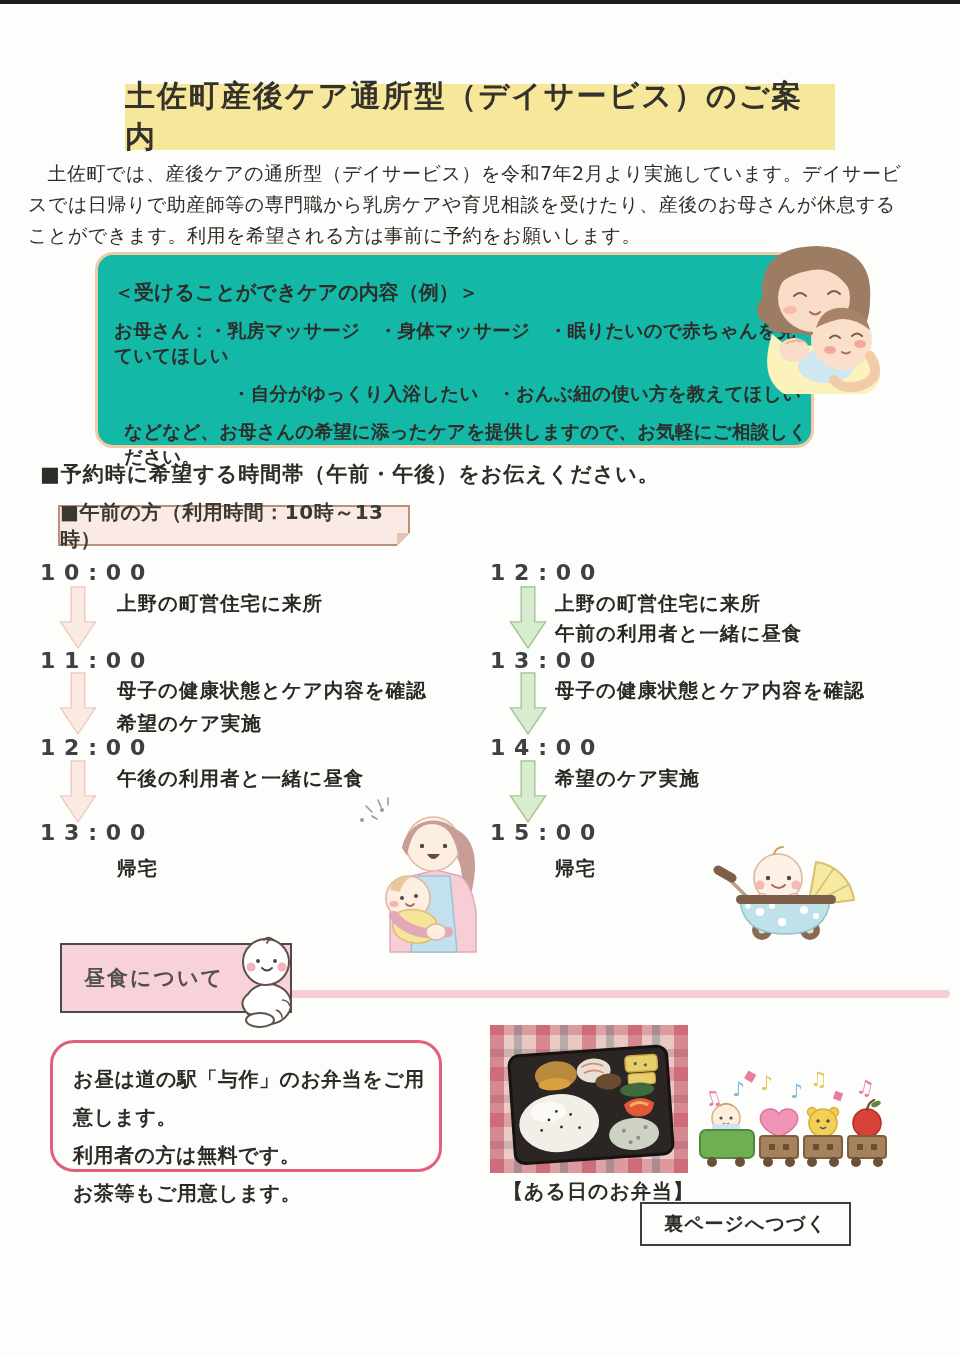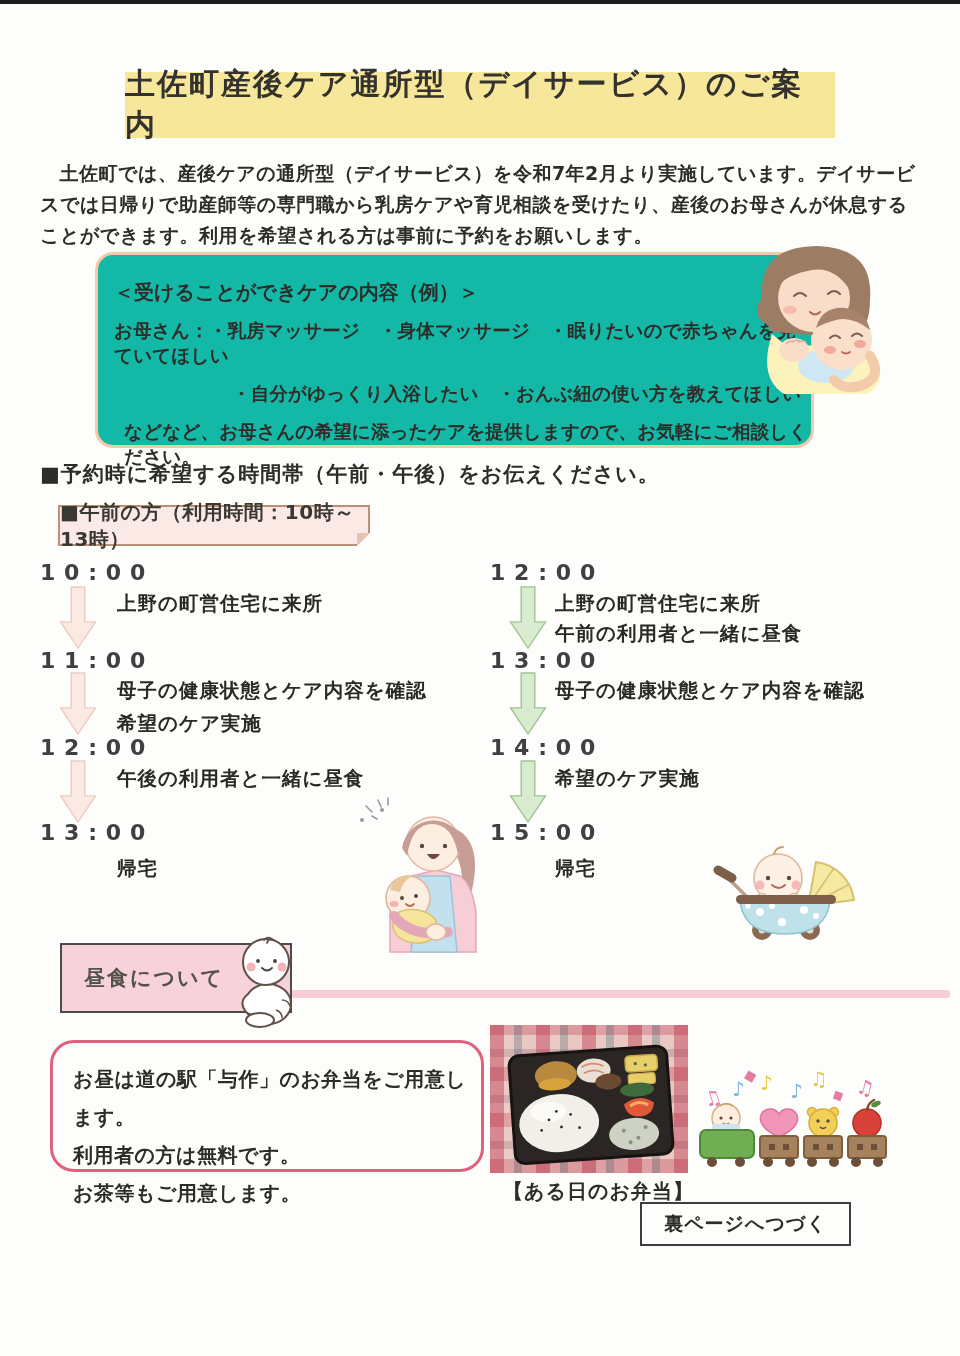--- a/index.html
+++ b/index.html
@@ -6,41 +6,41 @@
   .page{
     position:relative;width:960px;height:1356px;margin:0 auto;
     background:#fdfdfc;overflow:hidden;
     font-family:"DejaVu Sans","Liberation Sans",sans-serif;
     color:#2e2c29;
   }
   .abs{position:absolute;}
   .scanline{left:0;top:0;width:960px;height:4px;background:#1c1c1c;}
 
   .title-banner{
-    left:125px;top:72px;width:710px;height:66px;background:#f6e79b;
+    left:125px;top:84px;width:710px;height:66px;background:#f6e79b;
     display:flex;align-items:center;justify-content:center;
     font-size:30px;font-weight:700;letter-spacing:2px;color:#33322c;
   }
-  .intro{left:40px;top:158px;width:884px;font-size:19px;font-weight:700;
+  .intro{left:28px;top:158px;width:884px;font-size:19px;font-weight:400;
     line-height:31px;letter-spacing:.5px;}
 
   .care-box{
     left:95px;top:252px;width:719px;height:196px;
     border:3px solid #f3c9a8;border-radius:18px;background:#14b8a6;
     padding:24px 0 0 16px;box-sizing:border-box;
   }
   .care-heading{font-size:20px;font-weight:700;margin:0 0 12px 0;}
   .care-line{font-size:18.5px;font-weight:600;margin:0 0 13px 0;letter-spacing:.2px;}
   .indent-mother2{margin-left:118px;}
   .indent-note{margin-left:10px;}
 
   .section-heading{left:40px;top:460px;font-size:21px;font-weight:700;letter-spacing:1px;}
 
   .label-note{
-    height:41px;width:312px;box-sizing:border-box;
+    height:41px;width:352px;box-sizing:border-box;
     display:flex;align-items:center;
     font-size:20px;font-weight:700;letter-spacing:.5px;position:absolute;
   }
   .label-morning{left:58px;top:505px;background:#fbe9e5;border:2px solid #bb9077;color:#3a3832;}
   .label-afternoon{left:495px;top:505px;background:#e5f0de;border:2px solid #7f9c79;color:#3a3832;}
   .label-note::after{
     content:"";position:absolute;right:-2px;bottom:-2px;width:0;height:0;
     border-right:13px solid #fdfdfc;
   }
   .label-morning::after{border-top:13px solid #e4c2b4;}
@@ -54,21 +54,21 @@
 
   .lunch-line{left:285px;top:990px;width:665px;height:8px;background:#f8cdd6;border-radius:4px;}
   .lunch-banner{
     left:60px;top:943px;width:232px;height:70px;background:#f8d2da;
     border:2px solid #4b4b4b;box-sizing:border-box;
     display:flex;align-items:center;
     font-size:21px;font-weight:700;letter-spacing:2px;color:#52524a;
     padding-left:22px;
   }
   .lunch-box{
-    left:50px;top:1040px;width:434px;height:132px;box-sizing:border-box;
+    left:50px;top:1040px;width:392px;height:132px;box-sizing:border-box;
     border:3px solid #e0607e;border-radius:24px;background:#fdfdfc;
     padding:17px 0 0 20px;
   }
   .lunch-box .desc-line{font-size:20px;font-weight:700;line-height:38px;letter-spacing:.5px;}
 
   .bento{
     left:490px;top:1025px;width:198px;height:148px;overflow:hidden;
     background:
       repeating-linear-gradient(90deg, rgba(198,80,100,.50) 0 14px, rgba(245,228,222,.25) 14px 24px, rgba(110,140,145,.40) 24px 32px, rgba(245,228,222,.18) 32px 46px),
       repeating-linear-gradient(0deg, rgba(198,80,100,.45) 0 14px, rgba(245,228,222,.25) 14px 24px, rgba(140,110,125,.35) 24px 32px, rgba(245,228,222,.18) 32px 46px),

